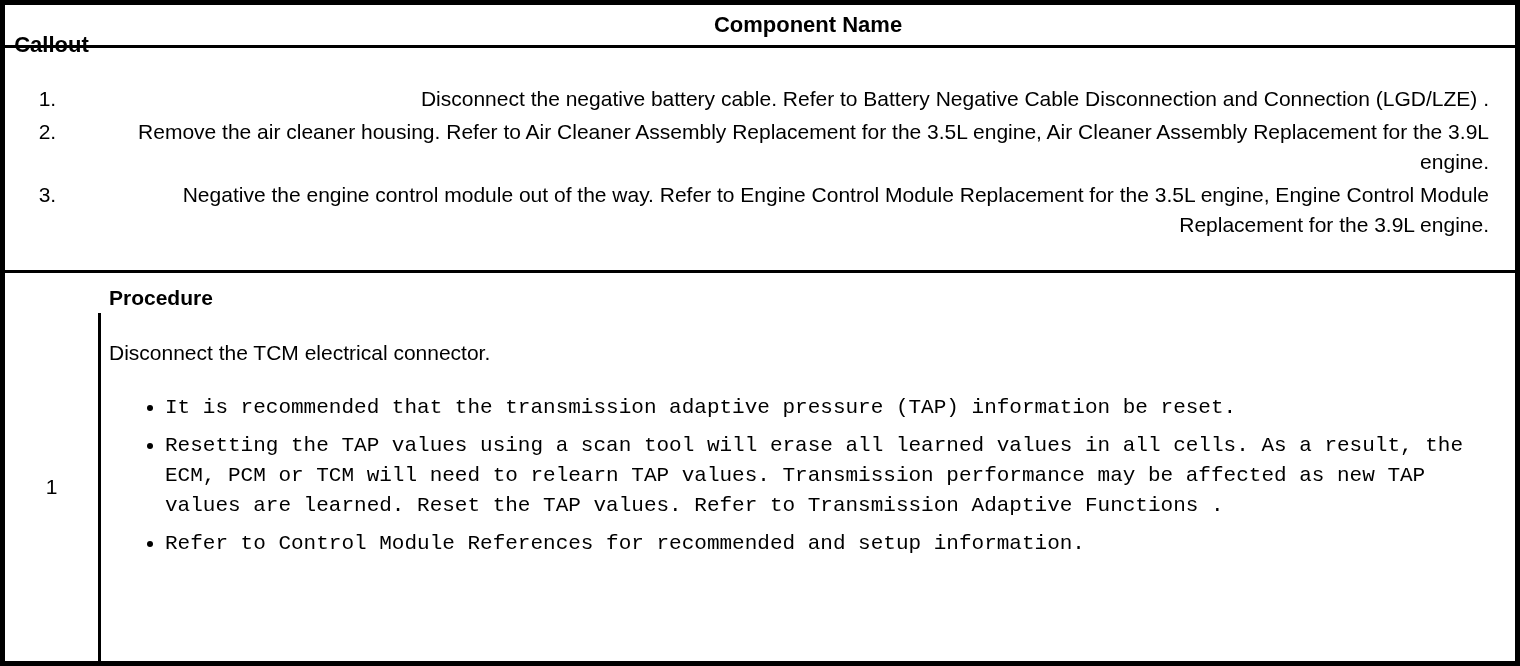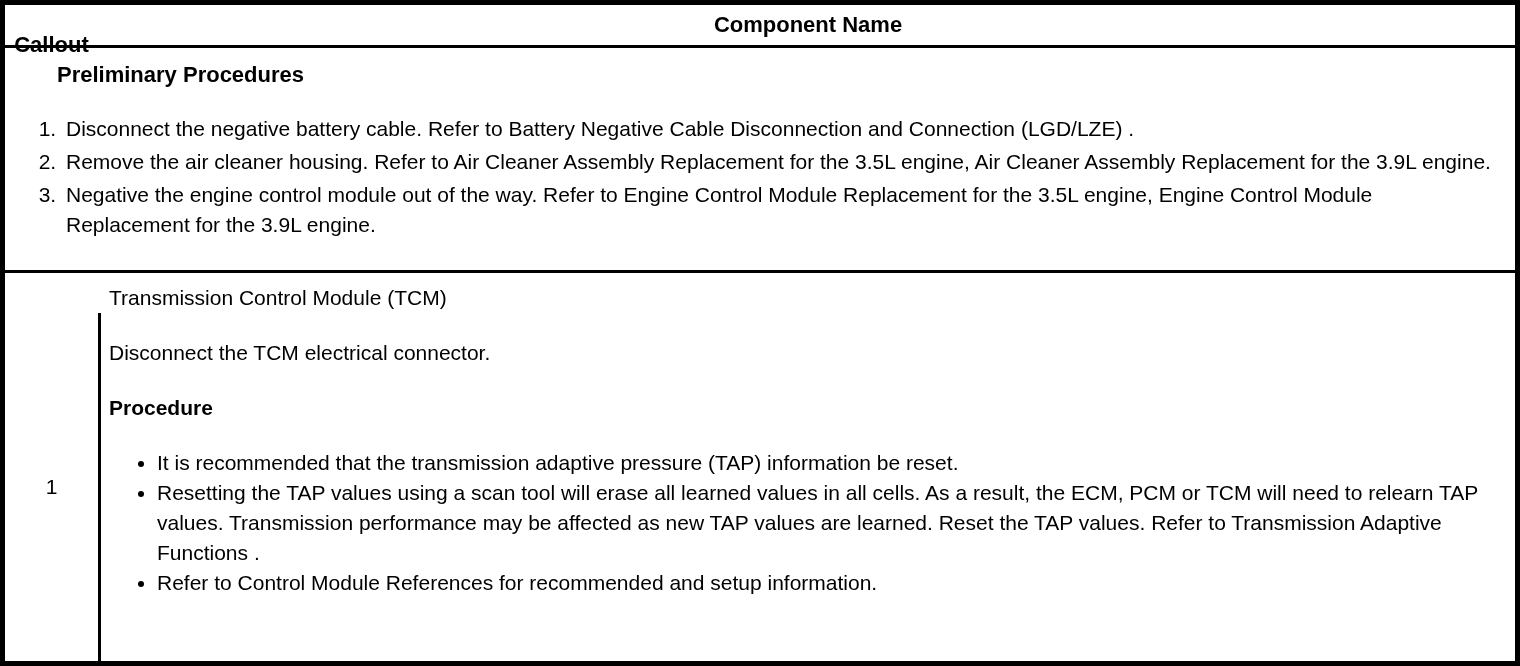--- a/index.html
+++ b/index.html
@@ -50,23 +50,24 @@
     border-bottom: 3px solid #000000;
     padding: 12px 14px 0 0;
     overflow: hidden;
   }
   .prelim-title {
     font-weight: bold;
     font-size: 22px;
     margin: 0 0 0 52px;
   }
   .prelim-list {
-    margin: 24px 4px 0 0;
+    margin: 24px 12px 0 0;
     padding: 0 0 0 57px;
     list-style: decimal;
+    text-align: right;
   }
   .prelim-list li {
     margin: 0 0 3px 0;
     padding-left: 4px;
   }
 
   
   .main-row {
     flex: 1;
     display: flex;
@@ -82,47 +83,45 @@
     padding: 10px 14px 0 8px;
     overflow: hidden;
   }
   .para { margin: 0 0 25px 0; }
   .bold { font-weight: bold; }
   .tip-list {
     margin: 25px 0 0 0;
     padding: 0 0 0 48px;
     list-style: disc;
   }
-  .tip-list li { margin: 0; }
+  .tip-list li { margin: 8px; font-family: Liberation Mono, monospace; }
 </style>
 </head>
 <body>
 
 <div class="doc">
 
   <div class="header-row">
     <div class="callout-col header-cell">Callout</div>
     <div class="component-col header-cell">Component Name</div>
   </div>
 
   <div class="prelim-row">
-    <div class="prelim-title">Preliminary Procedures</div>
     <ol class="prelim-list">
       <li>Disconnect the negative battery cable. Refer to Battery Negative Cable Disconnection and Connection (LGD/LZE) .</li>
       <li>Remove the air cleaner housing. Refer to Air Cleaner Assembly Replacement for the 3.5L engine, Air Cleaner Assembly Replacement for the 3.9L engine.</li>
       <li>Negative the engine control module out of the way. Refer to Engine Control Module Replacement for the 3.5L engine, Engine Control Module Replacement for the 3.9L engine.</li>
     </ol>
   </div>
 
   <div class="main-row">
     <div class="callout-col callout-cell">1</div>
     <div class="component-cell">
-      <p class="para">Transmission Control Module (TCM)</p>
+      <p class="para bold">Procedure</p>
       <p class="para">Disconnect the TCM electrical connector.</p>
-      <p class="para bold">Procedure</p>
       <ul class="tip-list">
         <li>It is recommended that the transmission adaptive pressure (TAP) information be reset.</li>
         <li>Resetting the TAP values using a scan tool will erase all learned values in all cells. As a result, the ECM, PCM or TCM will need to relearn TAP values. Transmission performance may be affected as new TAP values are learned. Reset the TAP values. Refer to Transmission Adaptive Functions .</li>
         <li>Refer to Control Module References for recommended and setup information.</li>
       </ul>
     </div>
   </div>
 
 </div>
 

